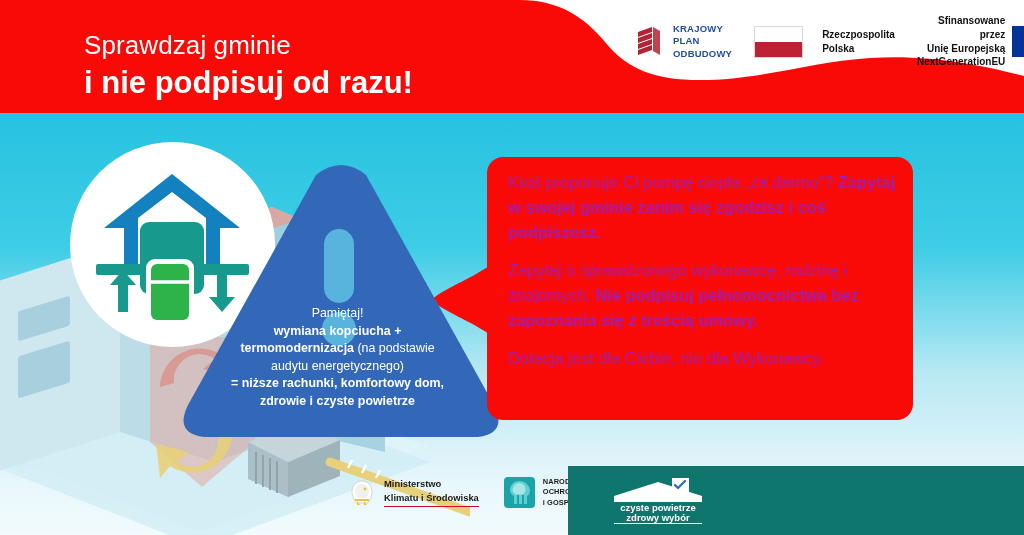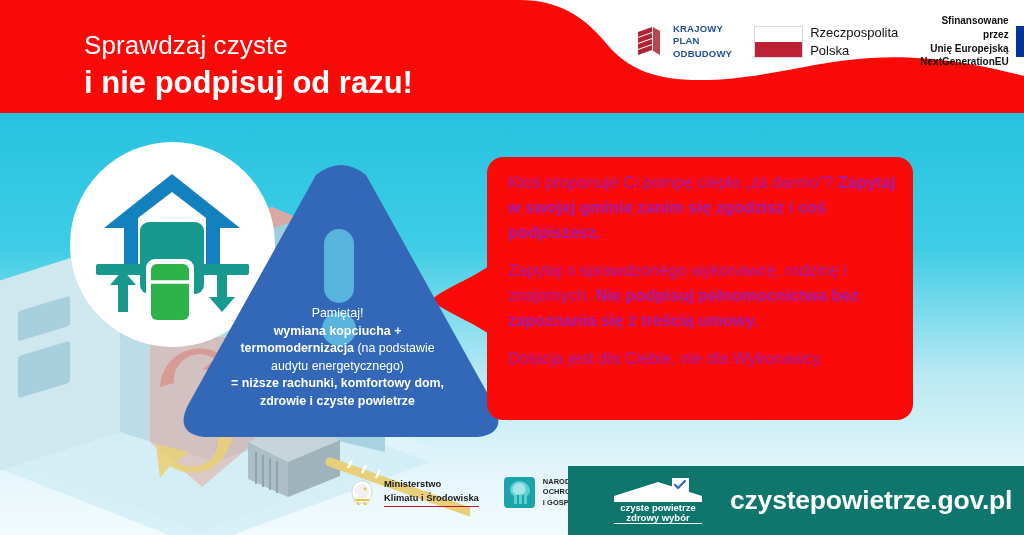--- a/index.html
+++ b/index.html
@@ -27,21 +27,21 @@
 
   
   .top-logos{position:absolute;left:636px;top:14px;display:flex;align-items:center;gap:22px;}
   .logo-kpo{display:flex;align-items:center;gap:7px;}
   .kpo-mark{width:30px;height:33px;}
   .kpo-txt{font-size:9.5px;font-weight:700;line-height:1.32;color:#1f4e9c;letter-spacing:.2px;}
   .logo-rp{display:flex;align-items:center;gap:7px;}
   .flag-pl{width:47px;height:30px;border:0.6px solid #d8d8d8;display:flex;flex-direction:column;}
   .flag-pl .w{flex:1;background:#ffffff;}
   .flag-pl .r{flex:1;background:#bc2233;}
-  .rp-txt{font-size:13px;font-weight:400;line-height:1.35;color:#111;}
+  .rp-txt{font-size:10px;font-weight:700;line-height:1.35;color:#111;margin-left:12px;}
   .logo-eu{display:flex;align-items:center;gap:7px;}
   .eu-txt{font-size:10px;font-weight:700;line-height:1.38;color:#111;text-align:right;}
   .eu-flag{width:47px;height:31px;background:#023399;position:relative;}
 
   
   .illus{position:absolute;left:0;top:112px;width:470px;height:423px;overflow:hidden;}
   .circle-badge{
     position:absolute;left:70px;top:30px;width:205px;height:205px;border-radius:50%;
     background:#ffffff;
   }
@@ -161,21 +161,21 @@
       <path d="M 147 128 L 147 155 L 139 155 L 152 170 L 165 155 L 157 155 L 157 128 Z" fill="#17998e"></path>
     </svg>
   </div>
 
   <div class="bg-red-top"></div>
   <svg class="wave-svg" viewBox="0 0 1024 120" preserveAspectRatio="none">
     <path d="M 520 0 C 560 0 585 18 605 42 C 628 70 655 80 700 80 C 760 80 810 62 870 58 C 930 54 985 66 1024 76 L 1024 0 Z" fill="#ffffff"></path>
   </svg>
 
   <div class="hdr">
-    <div class="hdr-line1">Sprawdzaj czyste</div>
+    <div class="hdr-line1">Sprawdzaj gminie</div>
     <div class="hdr-line2">i nie podpisuj od razu!</div>
   </div>
 
   <div class="top-logos">
 
     <div class="logo-kpo">
       <svg class="kpo-mark" viewBox="0 0 30 33">
         <g fill="#b02433">
           <path d="M2 7 L16 2 L16 7 L2 12 Z"></path>
           <path d="M2 13 L16 8 L16 13 L2 18 Z"></path>
@@ -298,16 +298,15 @@
     <div class="cp-logo">
       <svg viewBox="0 0 100 46" width="100" height="46">
         <path d="M 6 18 L 50 4 L 94 18 L 94 24 L 6 24 Z" fill="#ffffff"></path>
         <rect x="64" y="0" width="17" height="14" fill="#ffffff"></rect>
         <path d="M 67 7 l 3 3 l 7 -7" stroke="#2f6fbd" stroke-width="2.4" fill="none" stroke-linecap="round" stroke-linejoin="round"></path>
         <text x="50" y="33" text-anchor="middle" font-family="Liberation Sans, sans-serif" font-size="9.5" font-weight="700" fill="#ffffff">czyste powietrze</text>
         <text x="50" y="43" text-anchor="middle" font-family="Liberation Sans, sans-serif" font-size="9.5" font-weight="700" fill="#ffffff">zdrowy wybór</text>
         <rect x="6" y="45" width="88" height="1.4" fill="#ffffff"></rect>
       </svg>
     </div>
-    <div class="footer-url">czystepowietrze.gov.pl</div>
   </div>
 
 </div>
 
 </body></html>

